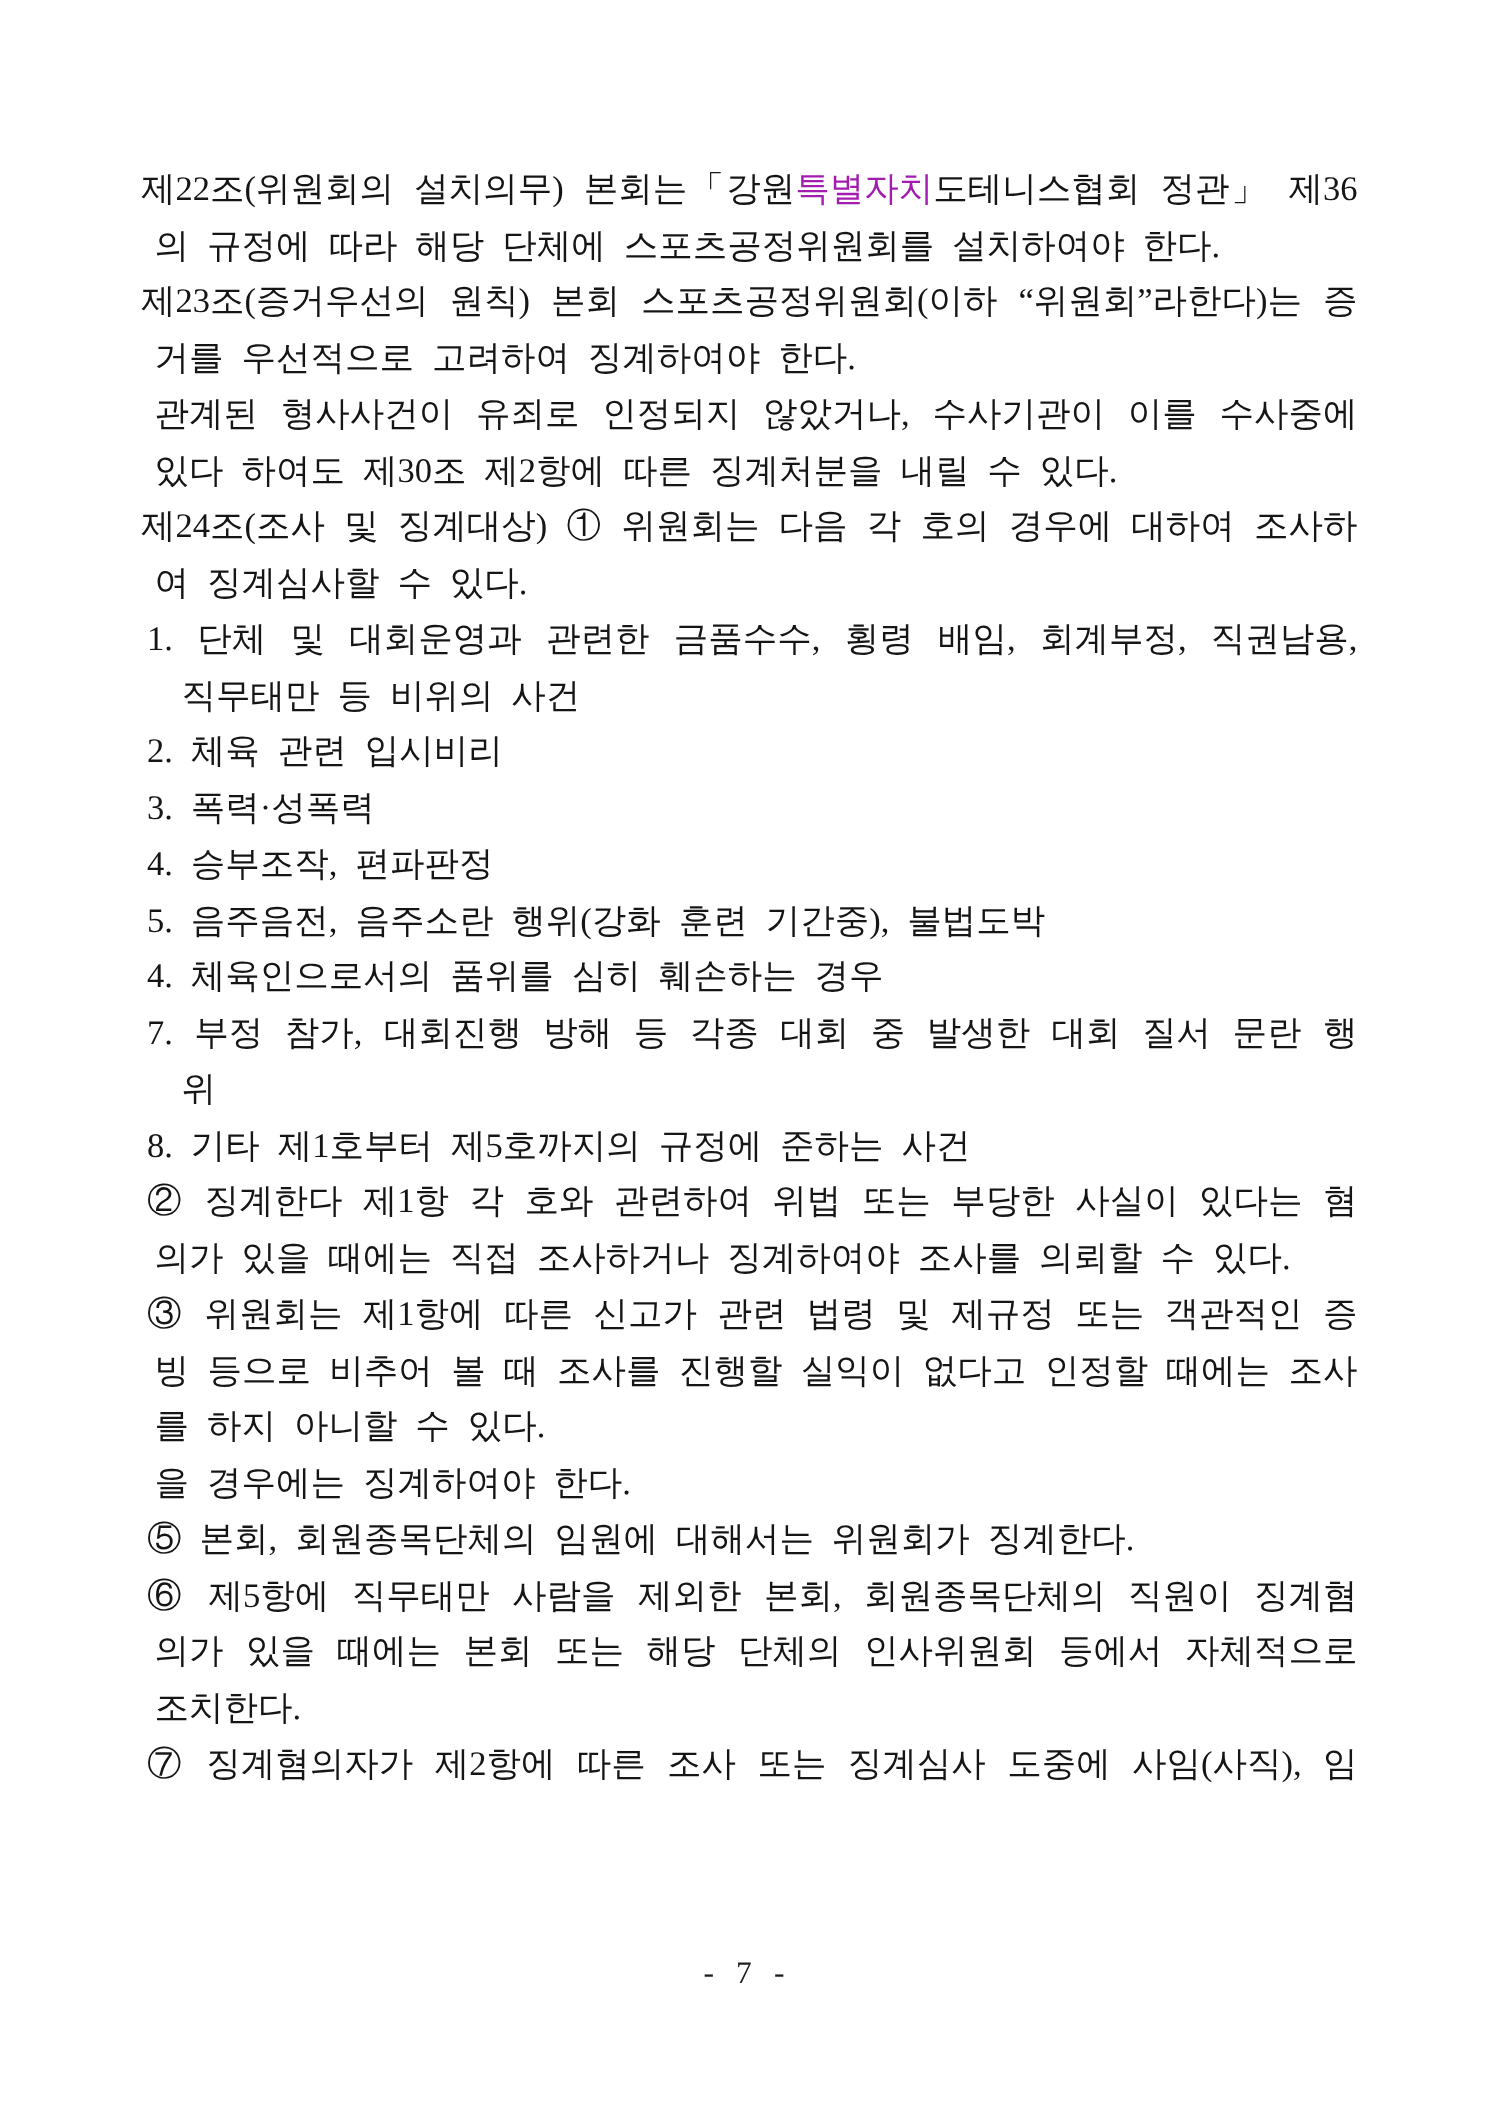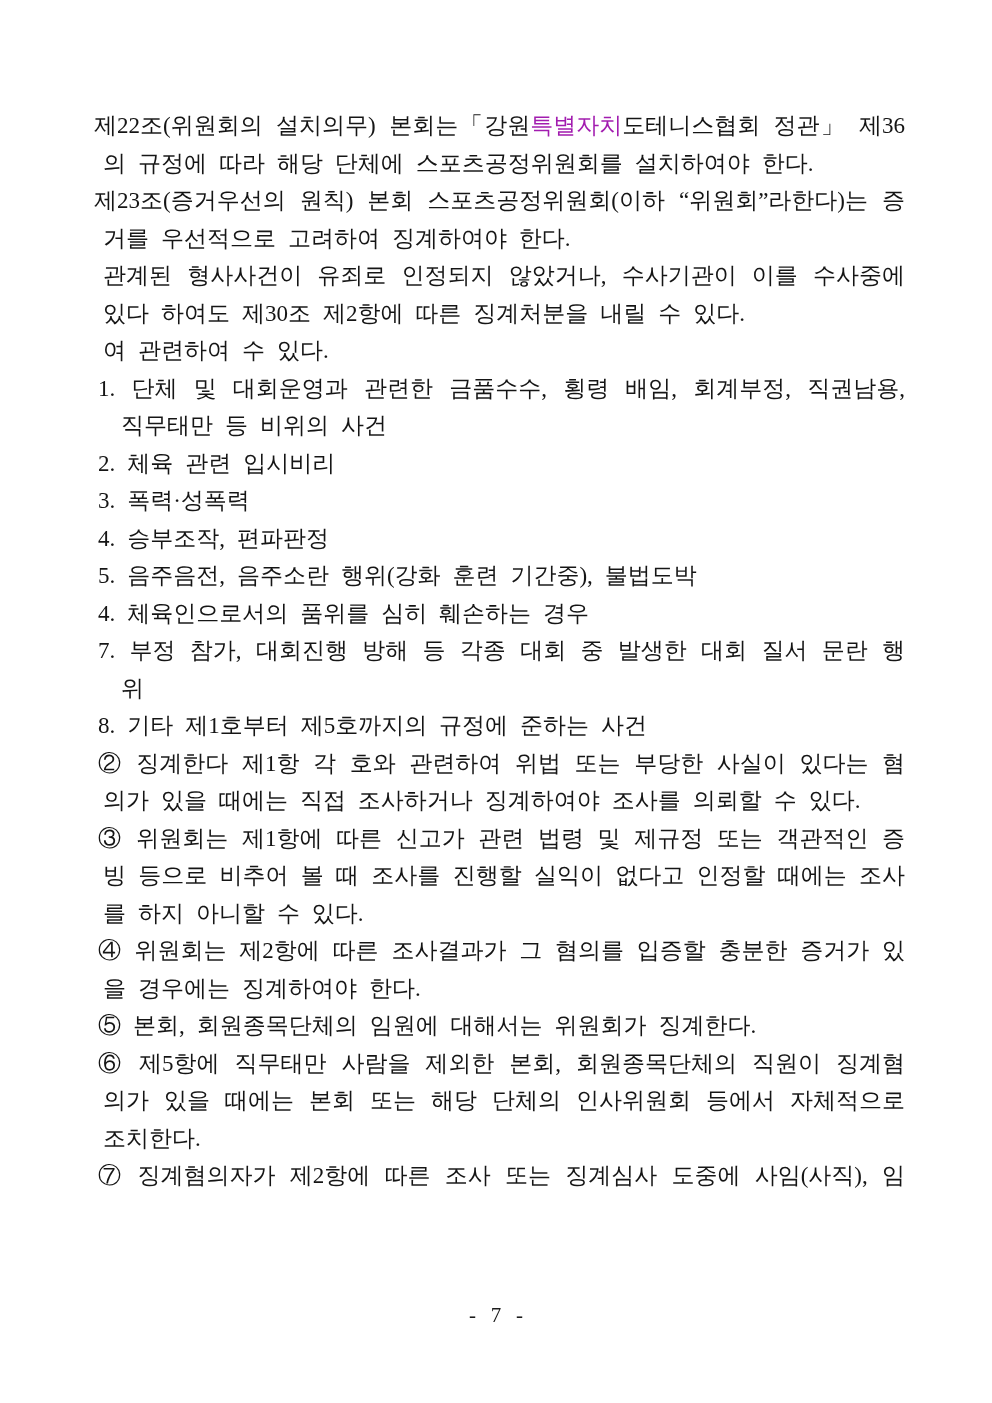--- a/index.html
+++ b/index.html
@@ -54,37 +54,37 @@
 <body>
 
 <div class="page">
   <div class="content">
       <div class="line ind1 just"><span>제22조(위원회의 설치의무) 본회는「강원</span><span class="red">특별자치</span><span>도테니스협회 정관」 제36조</span></div>
       <div class="line ind3"><span>의 규정에 따라 해당 단체에 스포츠공정위원회를 설치하여야 한다.</span></div>
       <div class="line ind1 just"><span>제23조(증거우선의 원칙) 본회 스포츠공정위원회(이하 “위원회”라한다)는 증</span></div>
       <div class="line ind3"><span>거를 우선적으로 고려하여 징계하여야 한다.</span></div>
       <div class="line ind3 just"><span>관계된 형사사건이 유죄로 인정되지 않았거나, 수사기관이 이를 수사중에</span></div>
       <div class="line ind3"><span>있다 하여도 제30조 제2항에 따른 징계처분을 내릴 수 있다.</span></div>
-      <div class="line ind3"><span>여 관련하여 수 있다.</span></div>
+      <div class="line ind1 just"><span>제24조(조사 및 징계대상) ① 위원회는 다음 각 호의 경우에 대하여 조사하</span></div>
+      <div class="line ind3"><span>여 징계심사할 수 있다.</span></div>
       <div class="line ind2 just"><span>1. 단체 및 대회운영과 관련한 금품수수, 횡령 배임, 회계부정, 직권남용,</span></div>
       <div class="line ind0"><span>직무태만 등 비위의 사건</span></div>
       <div class="line ind2"><span>2. 체육 관련 입시비리</span></div>
       <div class="line ind2"><span>3. 폭력·성폭력</span></div>
       <div class="line ind2"><span>4. 승부조작, 편파판정</span></div>
       <div class="line ind2"><span>5. 음주음전, 음주소란 행위(강화 훈련 기간중), 불법도박</span></div>
       <div class="line ind2"><span>4. 체육인으로서의 품위를 심히 훼손하는 경우</span></div>
       <div class="line ind2 just"><span>7. 부정 참가, 대회진행 방해 등 각종 대회 중 발생한 대회 질서 문란 행</span></div>
       <div class="line ind0"><span>위</span></div>
       <div class="line ind2"><span>8. 기타 제1호부터 제5호까지의 규정에 준하는 사건</span></div>
       <div class="line ind2 just"><span>② 징계한다 제1항 각 호와 관련하여 위법 또는 부당한 사실이 있다는 혐</span></div>
       <div class="line ind3"><span>의가 있을 때에는 직접 조사하거나 징계하여야 조사를 의뢰할 수 있다.</span></div>
       <div class="line ind2 just"><span>③ 위원회는 제1항에 따른 신고가 관련 법령 및 제규정 또는 객관적인 증</span></div>
       <div class="line ind3 just"><span>빙 등으로 비추어 볼 때 조사를 진행할 실익이 없다고 인정할 때에는 조사</span></div>
       <div class="line ind3"><span>를 하지 아니할 수 있다.</span></div>
-      <div class="line ind2 just"><span>④ 위원회는 제2항에 따른 조사결과가 그 혐의를 입증할 충분한 증거가 있</span></div>
       <div class="line ind3"><span>을 경우에는 징계하여야 한다.</span></div>
       <div class="line ind2"><span>⑤ 본회, 회원종목단체의 임원에 대해서는 위원회가 징계한다.</span></div>
       <div class="line ind2 just"><span>⑥ 제5항에 직무태만 사람을 제외한 본회, 회원종목단체의 직원이 징계혐</span></div>
       <div class="line ind3 just"><span>의가 있을 때에는 본회 또는 해당 단체의 인사위원회 등에서 자체적으로</span></div>
       <div class="line ind3"><span>조치한다.</span></div>
       <div class="line ind2 just"><span>⑦ 징계혐의자가 제2항에 따른 조사 또는 징계심사 도중에 사임(사직), 임</span></div>
     </div>
   <div class="footer">- 7 -</div>
 </div>
 

